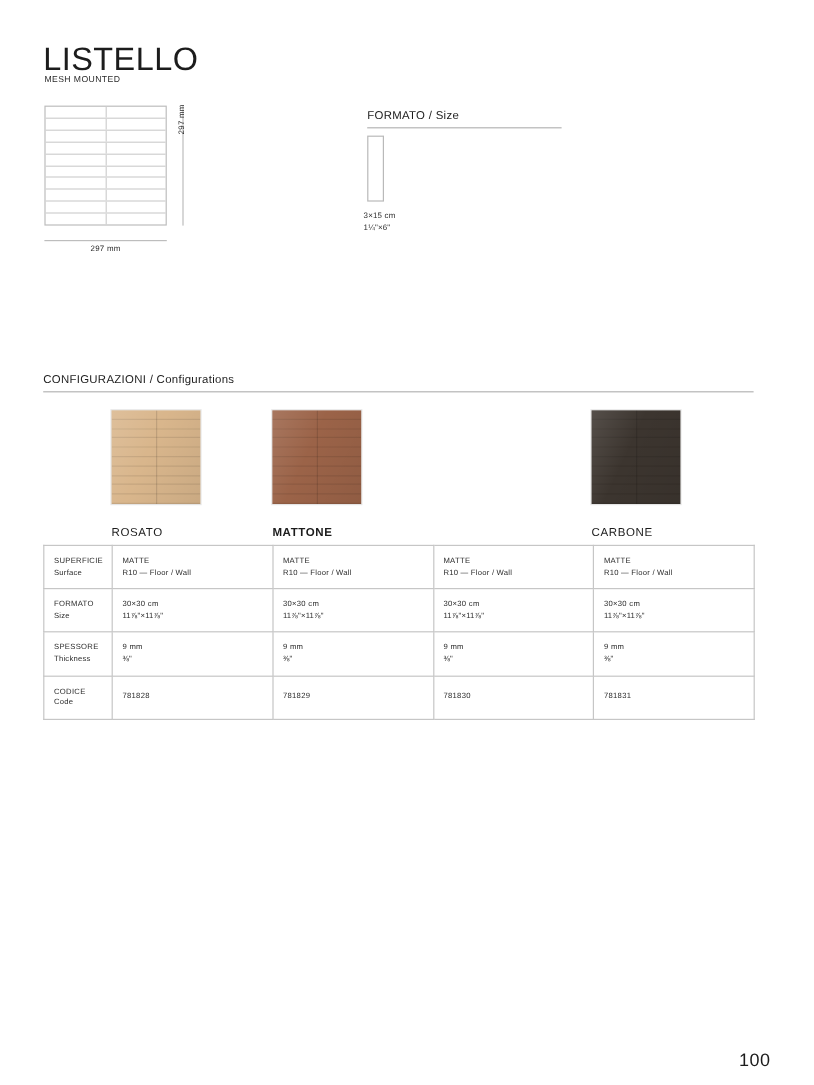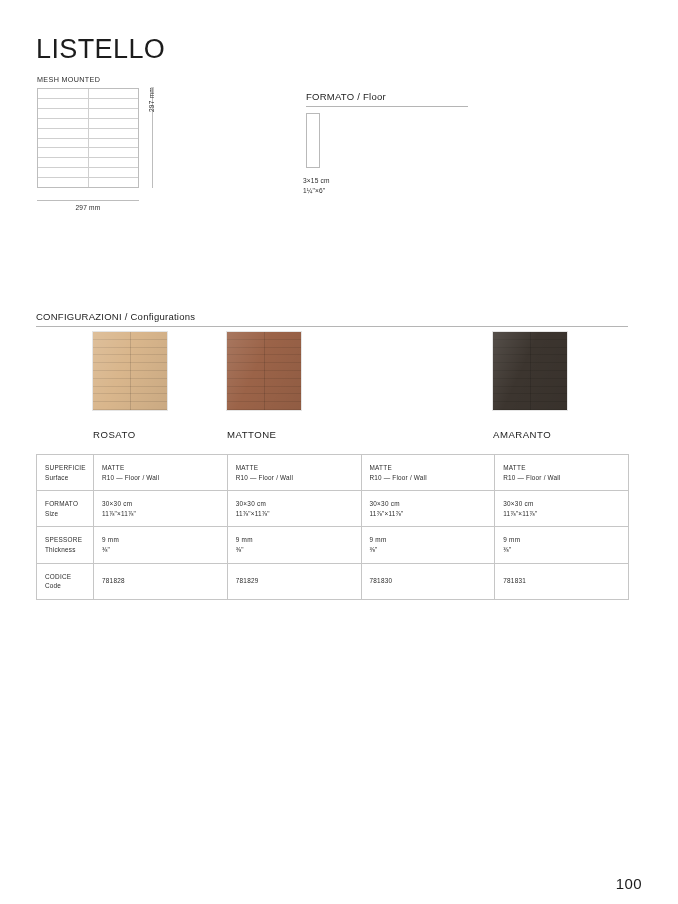--- a/index.html
+++ b/index.html
@@ -21,21 +21,21 @@
     top: 36px;
     font-size: 27px;
     font-weight: 400;
     letter-spacing: 0.4px;
     color: #1c1c1c;
     line-height: 1;
   }
   .mesh-label {
     position: absolute;
     left: 37px;
-    top: 75px;
+    top: 61px;
     font-size: 7.2px;
     letter-spacing: 0.35px;
     color: #2b2b2b;
     text-align: right;
   }
 
   
   .mesh-wrap {
     position: absolute;
     left: 37px;
@@ -151,32 +151,32 @@
     left: 36px;
     top: 326px;
     width: 592px;
     height: 1px;
     background: #b5b5b5;
   }
 
   .swatch-row {
     position: absolute;
     left: 36px;
-    top: 332px;
+    top: 342px;
     width: 592px;
     height: 105px;
   }
   .swatch-cell {
     position: absolute;
     top: 0;
     width: 148px;
     height: 105px;
   }
   .swatch-cell.c0 { left: 57px; }
-  .swatch-cell.c1 { left: 191px; }
+  .swatch-cell.c1 { left: 191px; font-weight: bold; }
   .swatch-cell.c2 { left: 325px; }
   .swatch-cell.c3 { left: 457px; }
 
   .swatch {
     width: 74px;
     height: 78px;
     position: relative;
     overflow: hidden;
     box-shadow: 0 0 0 1px rgba(0,0,0,0.10);
   }
@@ -292,21 +292,21 @@
         <div class="mesh-cell"></div>
         <div class="mesh-cell"></div>
       </div>
     </div>
 </div>
 <div class="dim-v-line"></div>
 <div class="dim-v-label">297 mm</div>
 <div class="dim-h-line"></div>
 <div class="dim-h-label">297 mm</div>
 
-<div class="formato-head">FORMATO / Floor</div>
+<div class="formato-head">FORMATO / Size</div>
 <div class="formato-rule"></div>
 <div class="formato-tile"></div>
 <div class="formato-size">
   <span>3×15 cm</span><br>
   <span>1¼"×6"</span>
 </div>
 
 <div class="config-head">CONFIGURAZIONI / Configurations</div>
 <div class="config-rule"></div>
 <div class="swatch-row" id="swatch-row">
@@ -358,21 +358,21 @@
           <div class="strip" style="top: 40%;"></div>
           <div class="strip" style="top: 50%;"></div>
           <div class="strip" style="top: 60%;"></div>
           <div class="strip" style="top: 70%;"></div>
           <div class="strip" style="top: 80%;"></div>
           <div class="strip" style="top: 90%;"></div>
         </div>
         <div class="seam"></div>
         <div class="sheen"></div>
       </div>
-      <div class="swatch-name">AMARANTO</div>
+      <div class="swatch-name">CARBONE</div>
     </div>
   </div>
 
 <table class="spec-table">
   <tbody id="spec-body">
       <tr>
         <td class="label">
           <span class="l1">SUPERFICIE</span>
           <span class="l2">Surface</span>
         </td>

